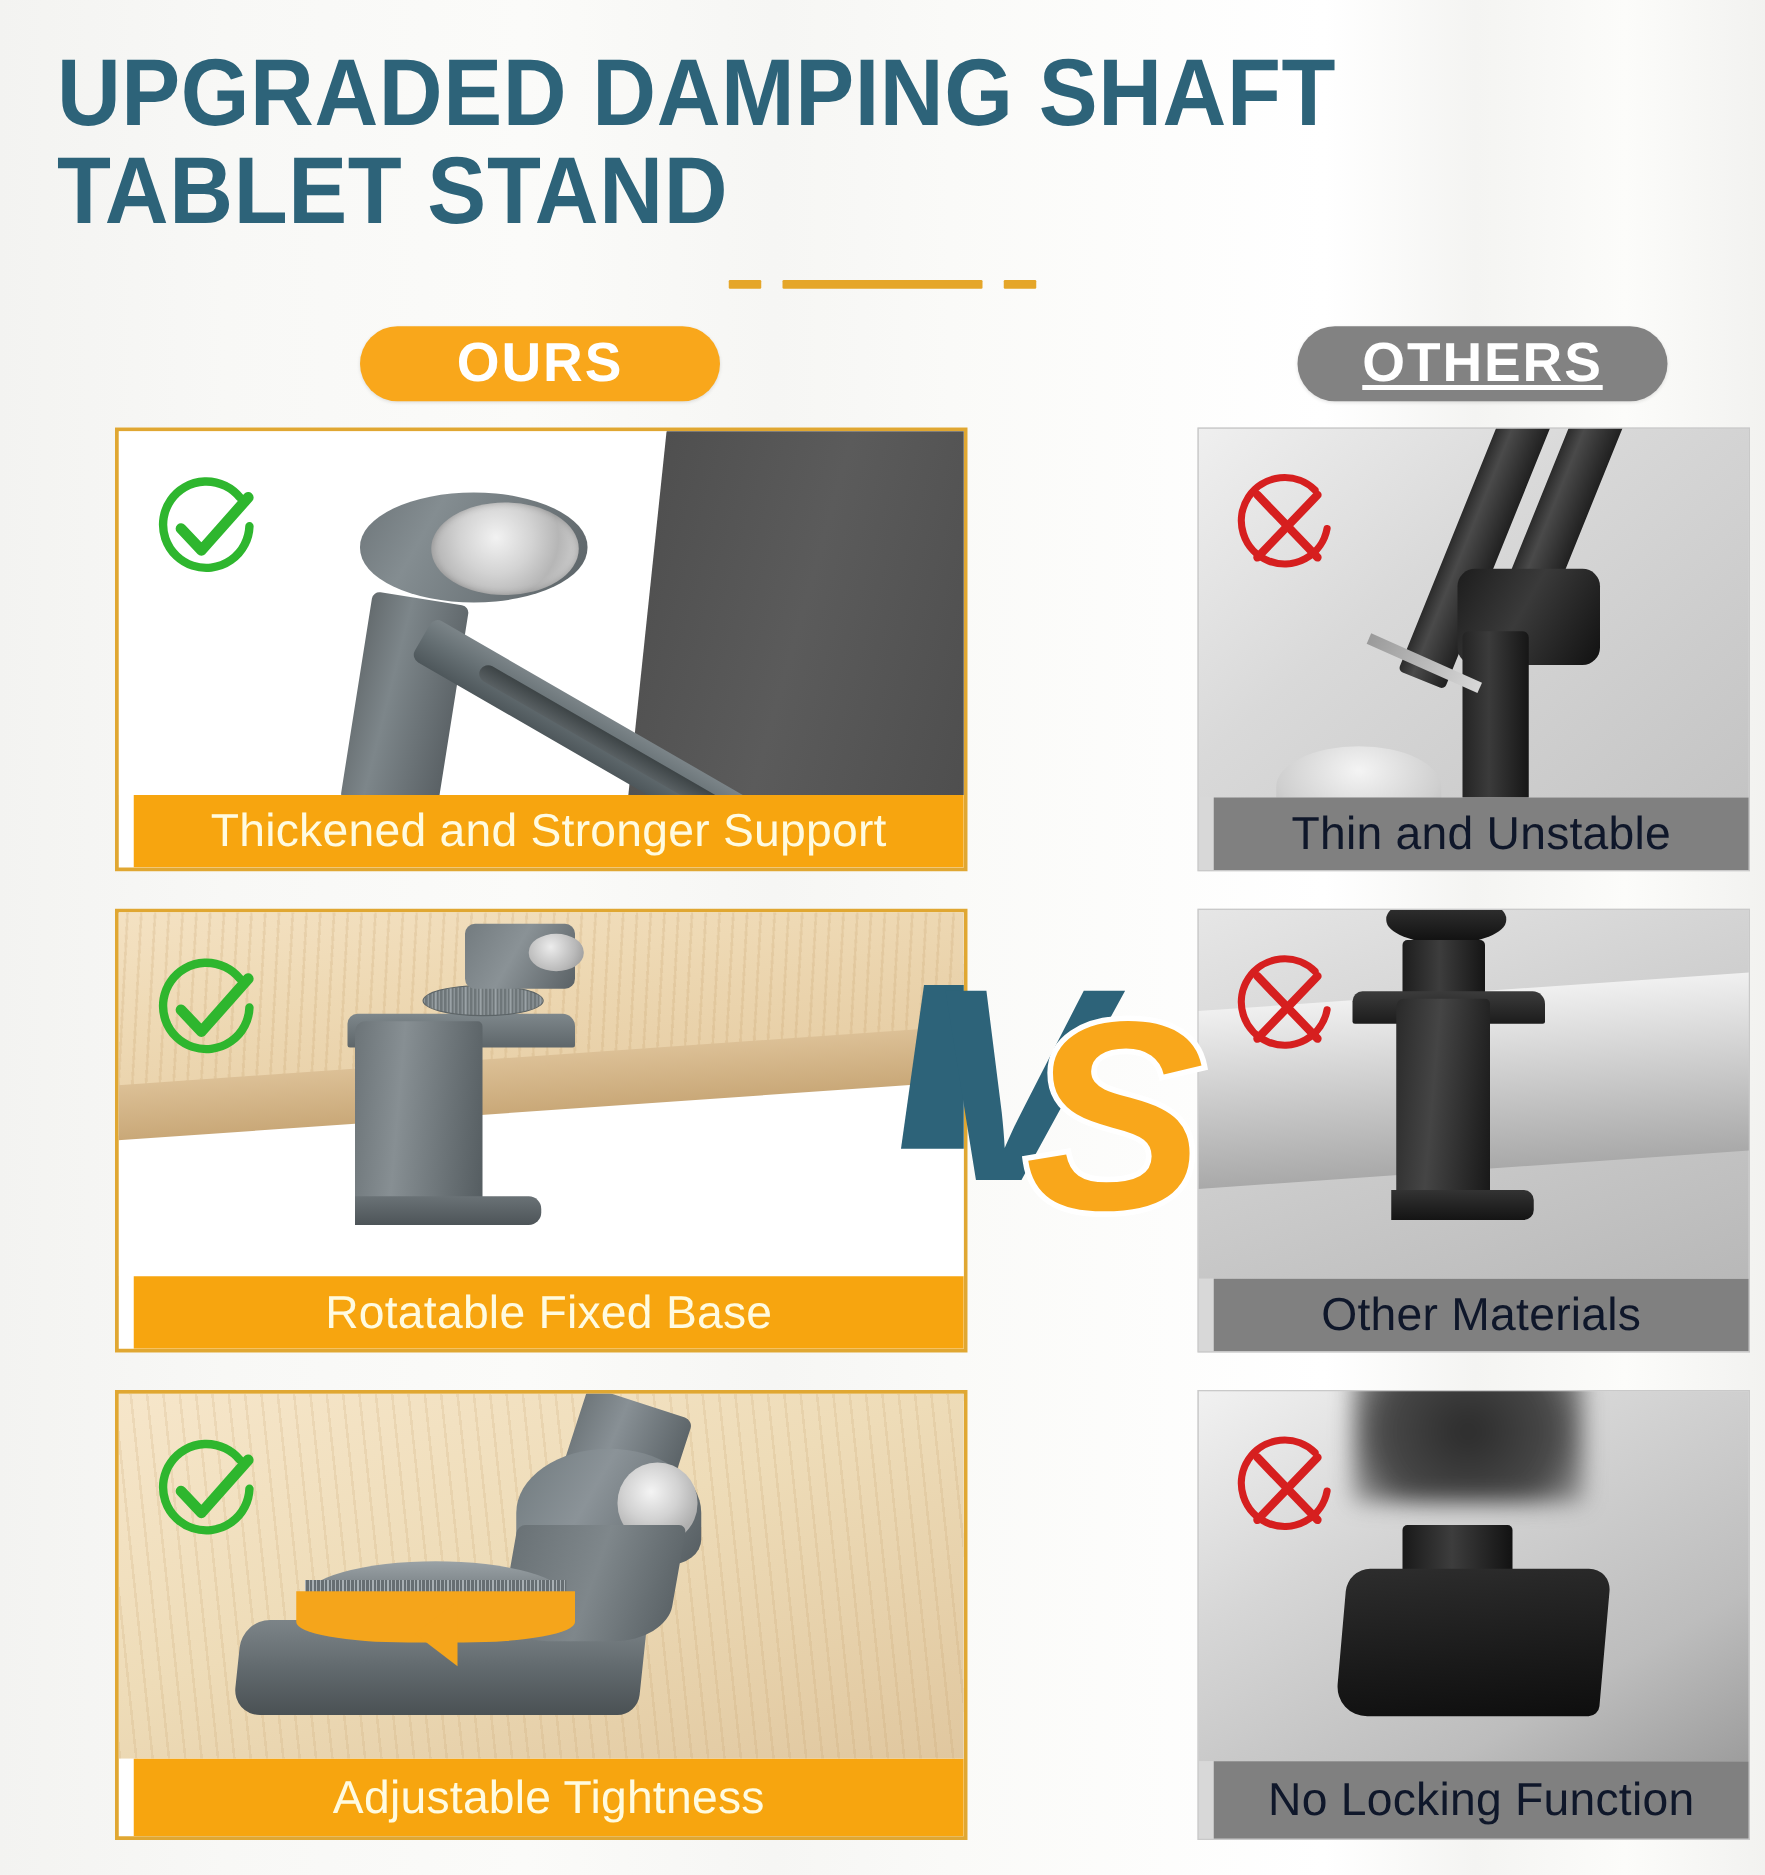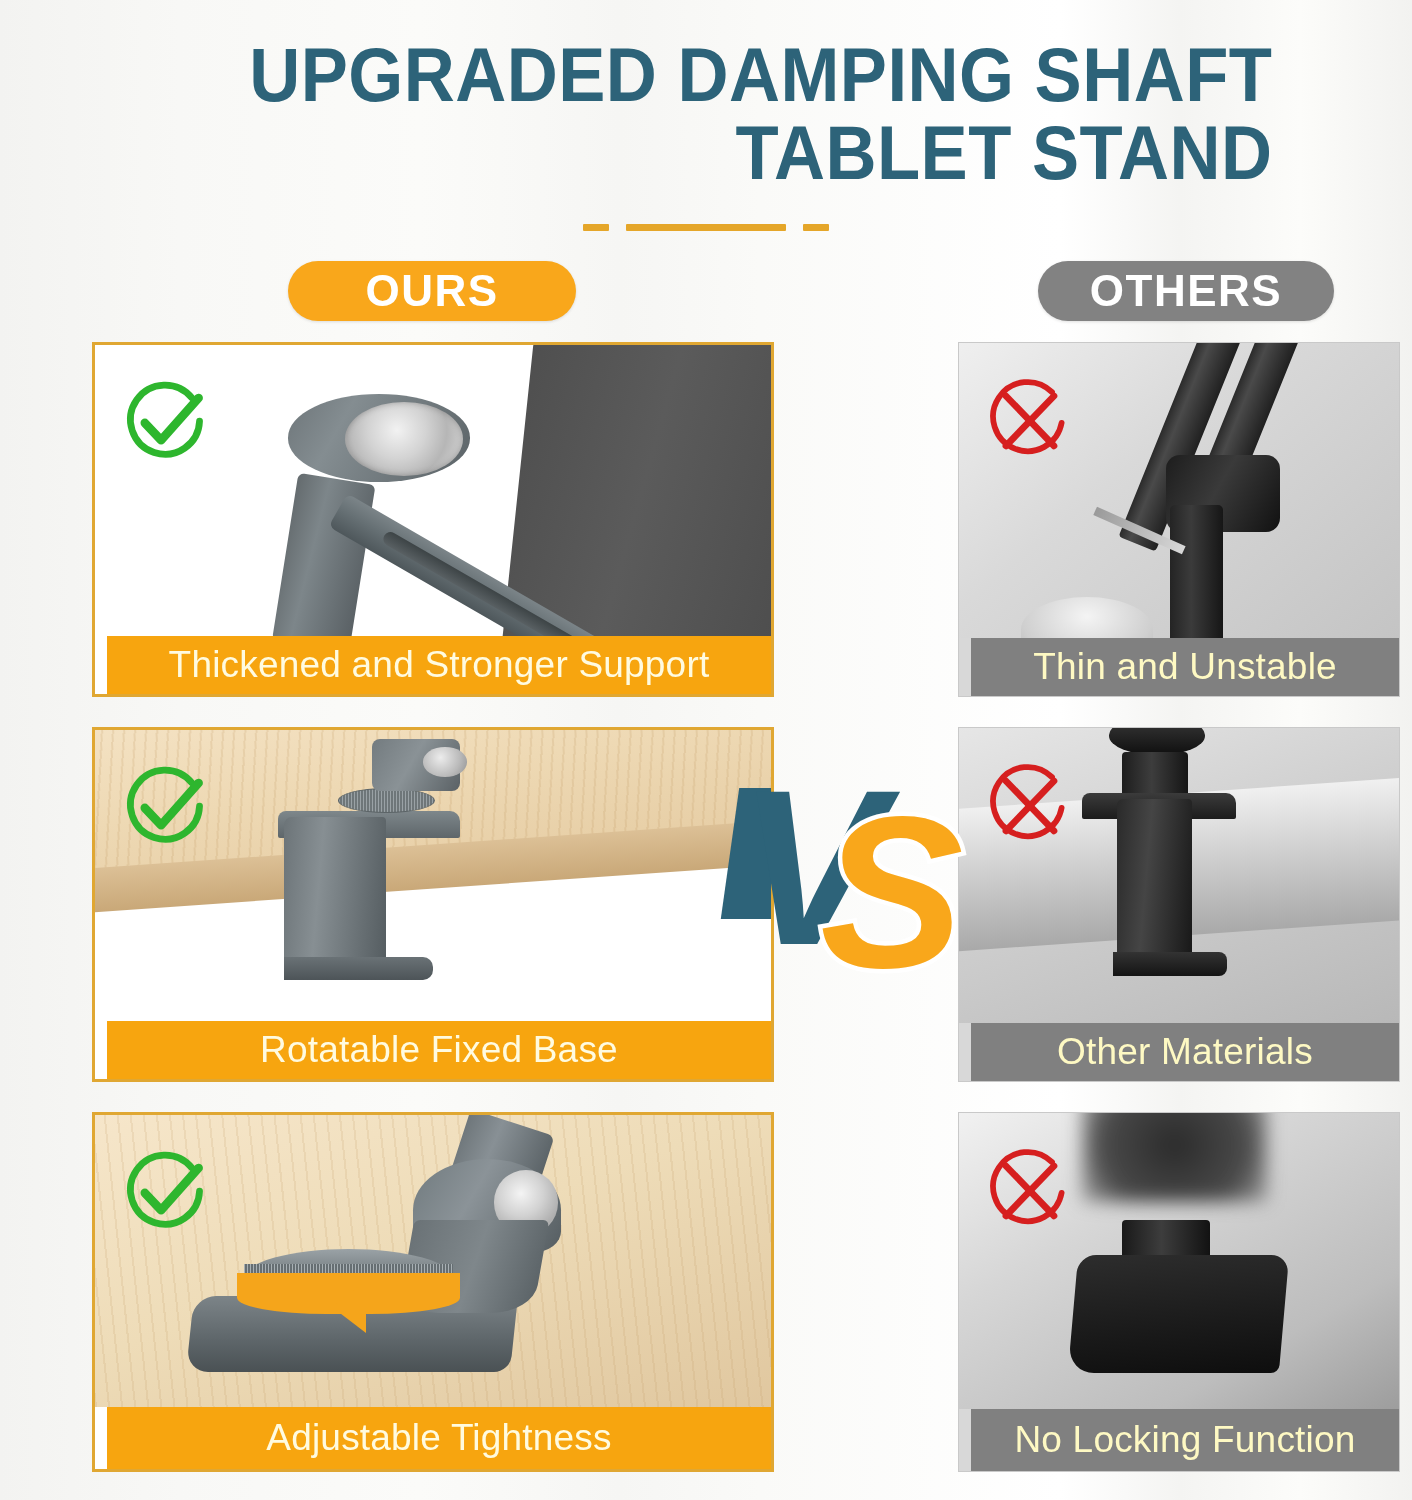--- a/index.html
+++ b/index.html
@@ -31,22 +31,21 @@
         #f2f2f0 1412px);
     overflow: hidden;
   }
 
   
   .title-wrap {
     position: absolute;
     left: 0;
     top: 36px;
     width: 1300px;
-    text-align: right;
-    padding-left: 18px;
+    text-align: left;
   }
   .title-line {
     font-family: "Liberation Sans Narrow", "Liberation Sans", sans-serif;
     font-weight: bold;
     font-size: 76px;
     line-height: 78px;
     letter-spacing: 0.5px;
     color: #2d6379;
     transform: scaleX(0.93);
     white-space: nowrap;
@@ -94,20 +93,21 @@
     left: 288px;
     top: 261px;
     width: 288px;
     background: #f9a71b;
   }
   .badge-others {
     left: 1038px;
     top: 261px;
     width: 296px;
     background: #828282;
+    text-decoration: underline;
   }
 
   
   .card {
     position: absolute;
     overflow: hidden;
     box-sizing: border-box;
   }
   .card-ours {
     left: 92px;
@@ -149,21 +149,21 @@
     letter-spacing: 0.2px;
     white-space: nowrap;
   }
   .row3 .caption { height: 62px; }
   .caption-ours {
     background: #f7a50f;
     color: #fffbe0;
   }
   .caption-others {
     background: #808080;
-    color: #fef9c3;
+    color: #0f172a;
   }
 
   
   .status-icon {
     position: absolute;
     left: 22px;
     top: 28px;
     width: 96px;
     height: 96px;
     z-index: 6;

